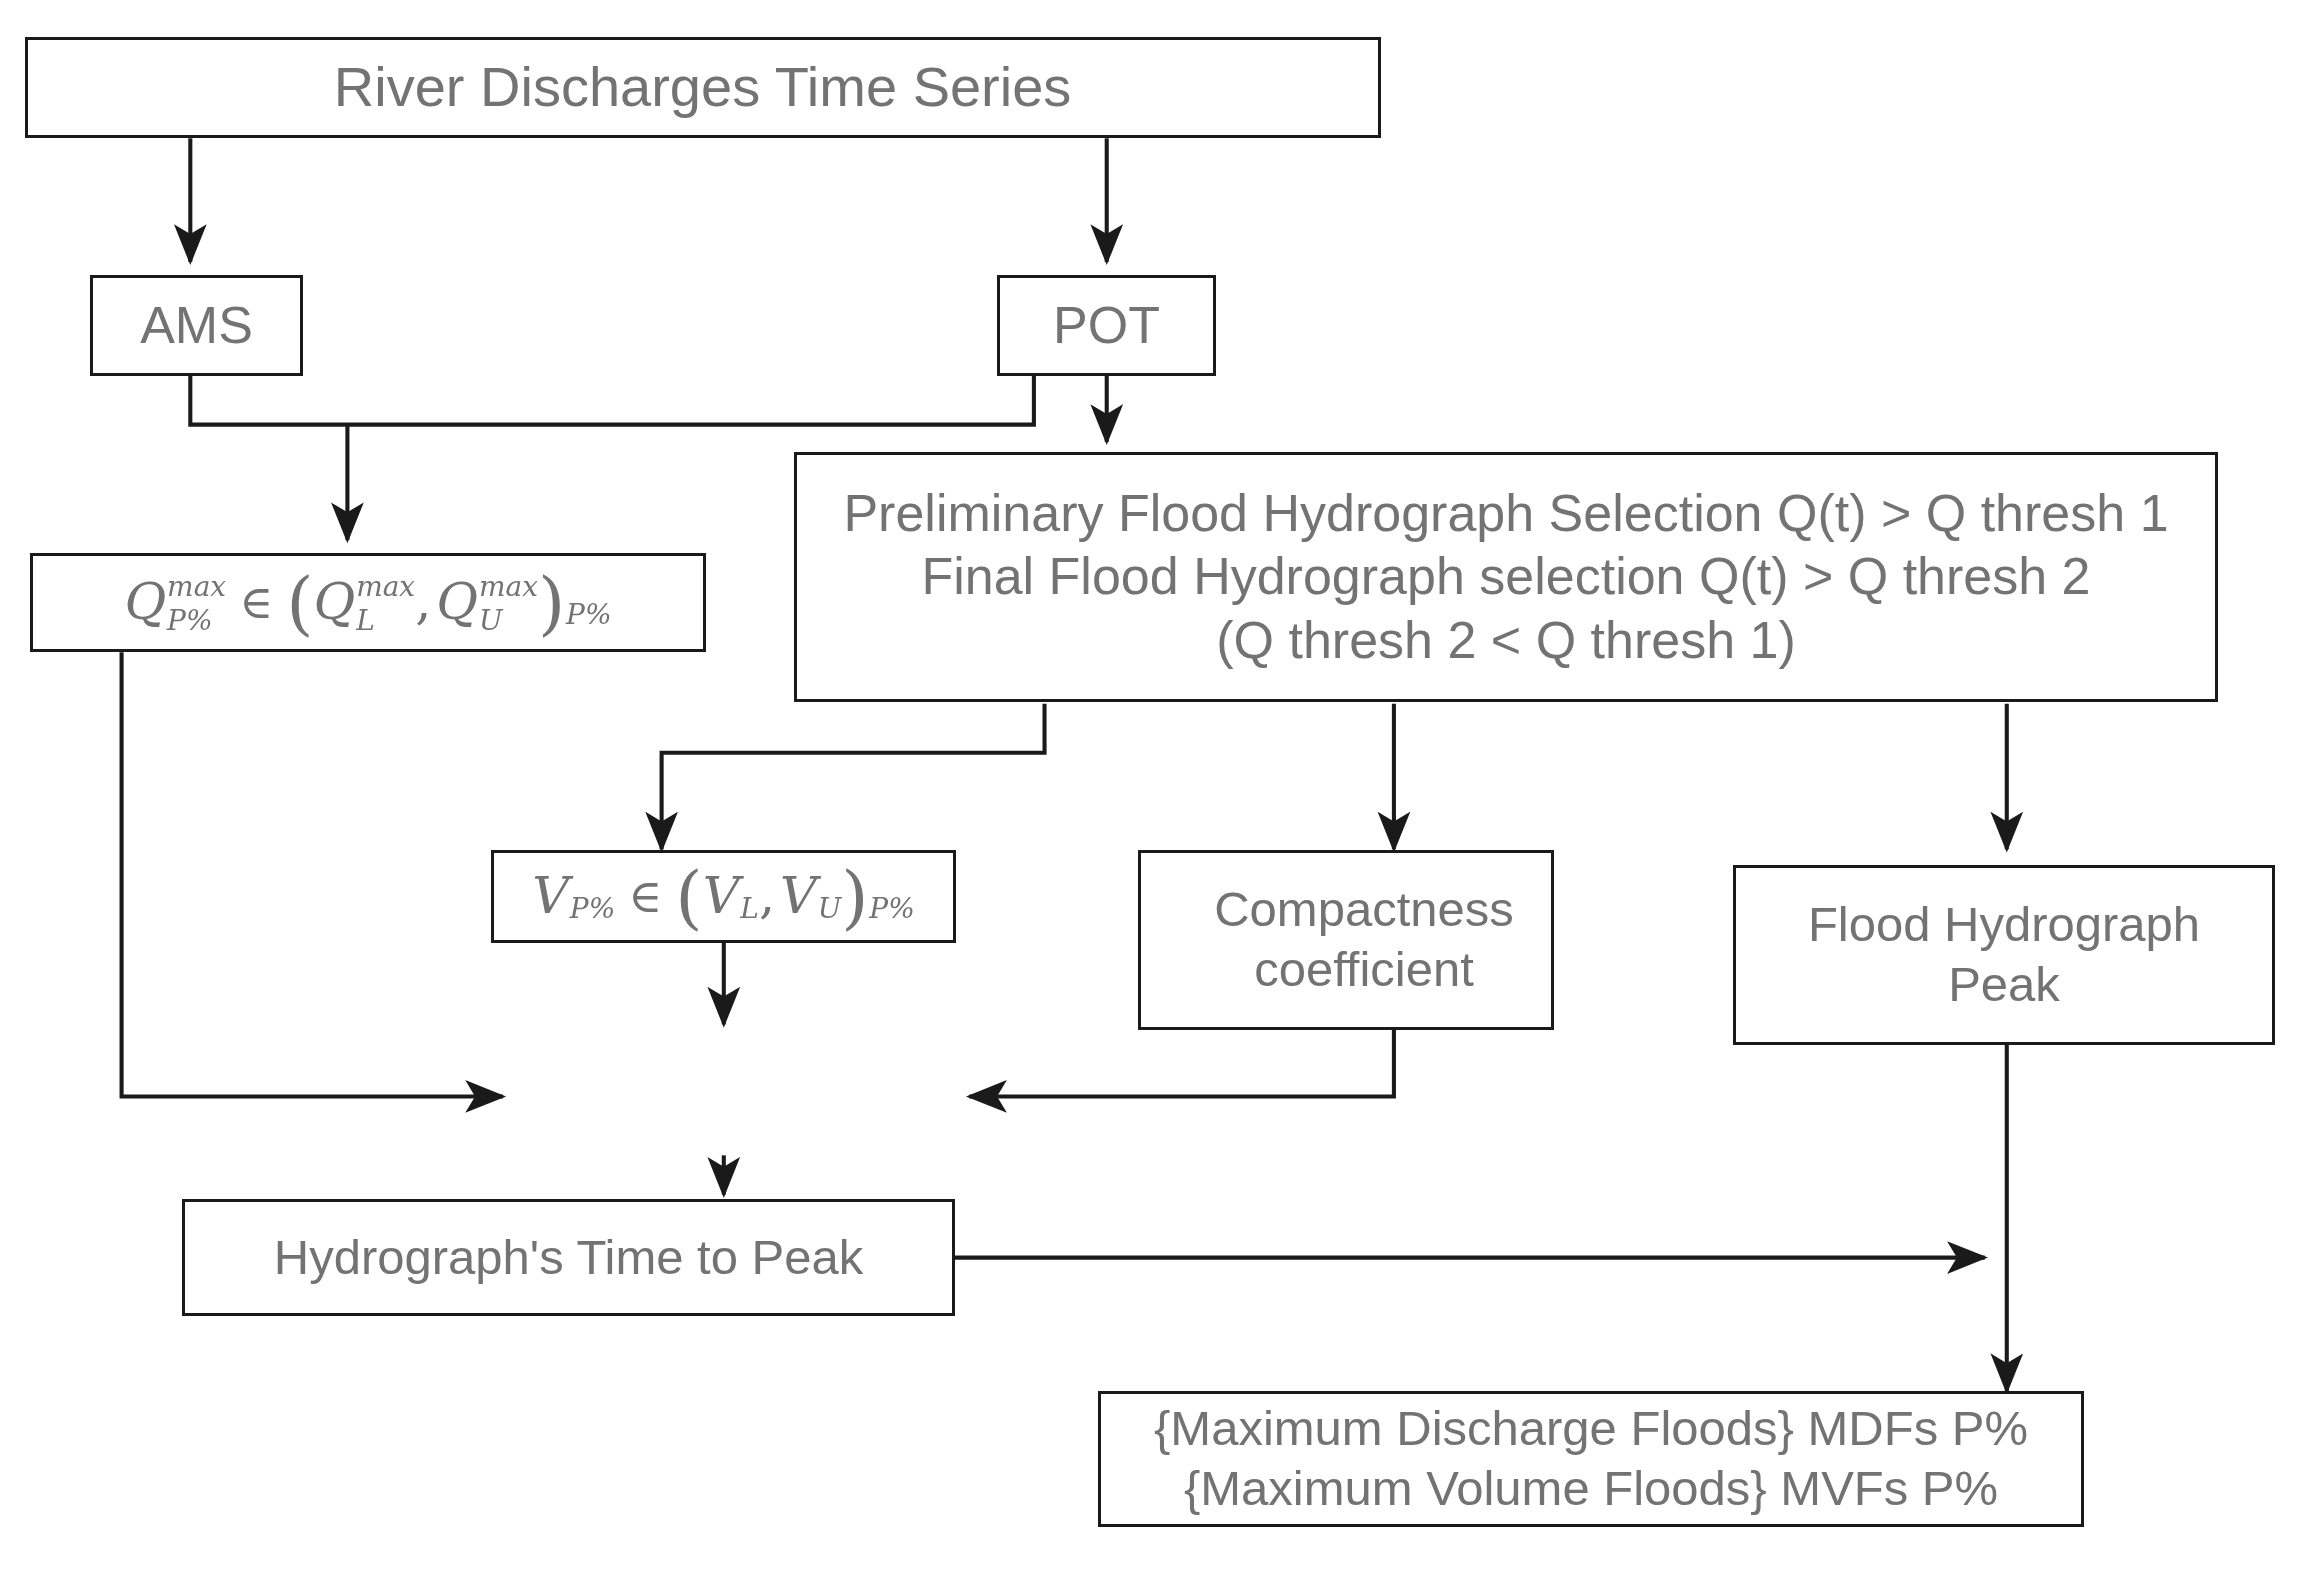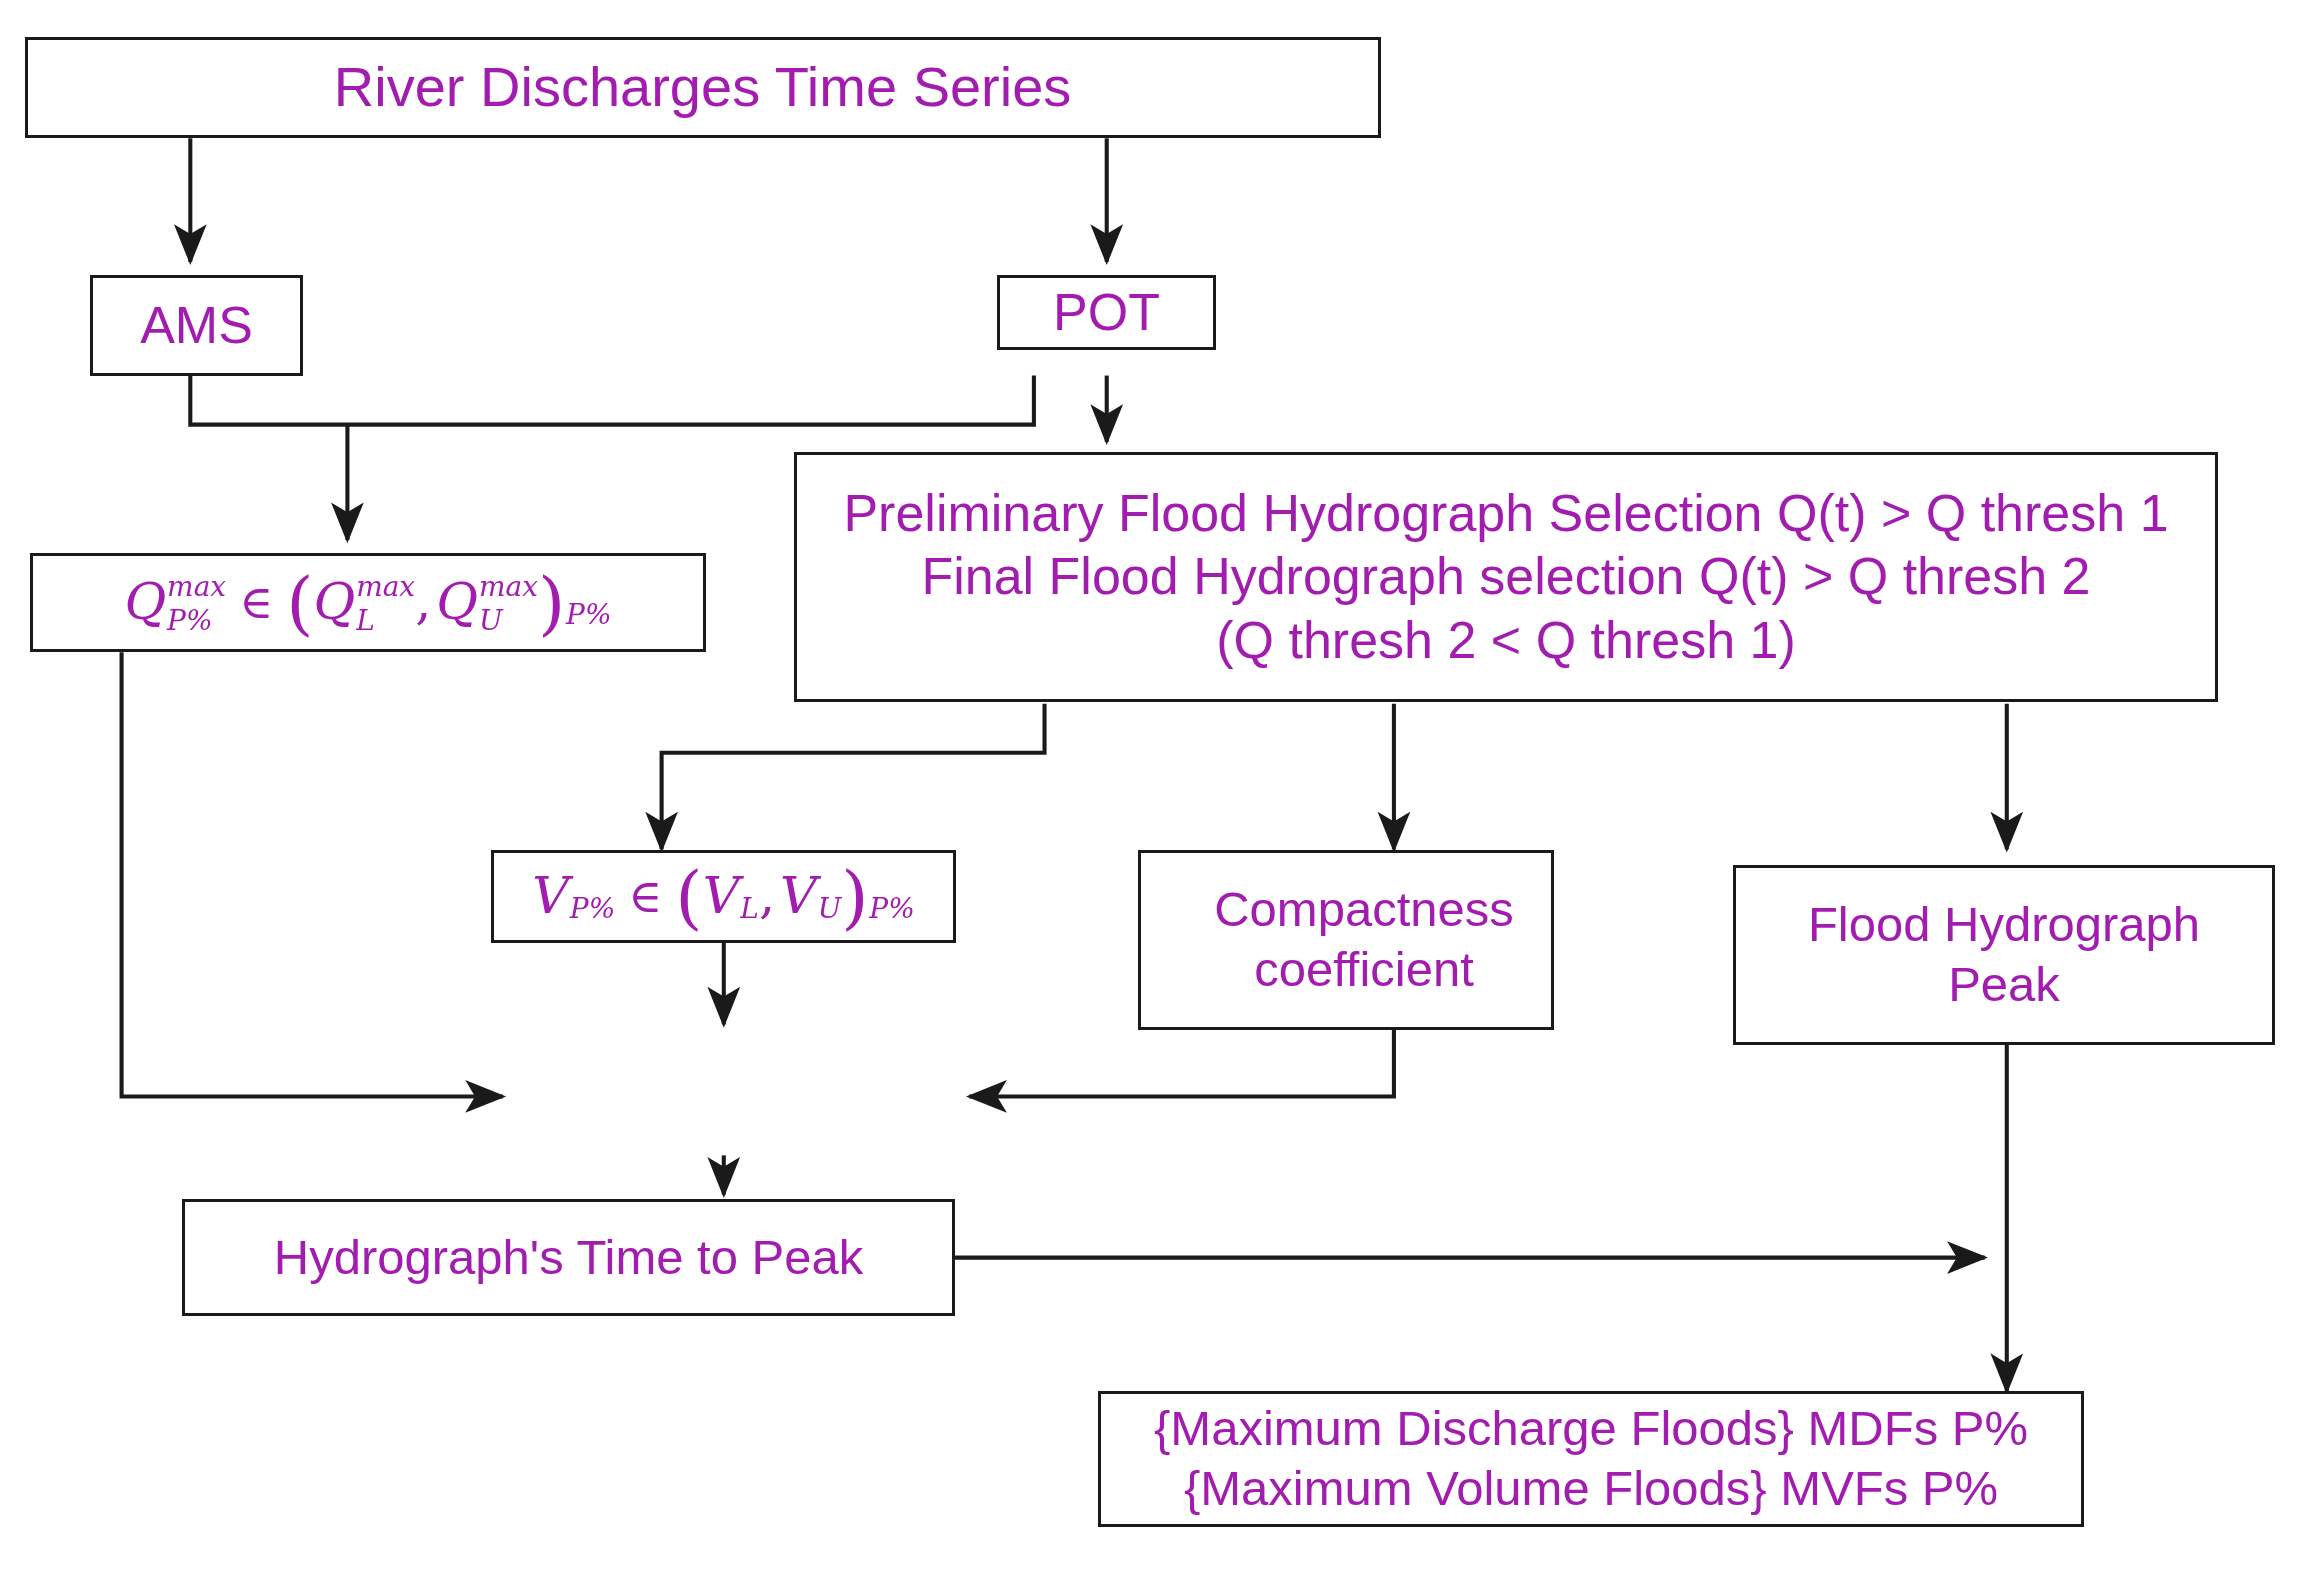--- a/index.html
+++ b/index.html
@@ -29,21 +29,21 @@
   }
   .node-box {
     position: absolute;
     box-sizing: border-box;
     border: 3.3px solid #1a1a1a;
     background: #ffffff;
     display: flex;
     flex-direction: column;
     align-items: center;
     justify-content: center;
-    color: #a21caf;
+    color: #737373;
     line-height: 1.22;
   }
   .node-line {
     display: block;
     white-space: nowrap;
   }
   .t60 { font-size: 49px; }
   .t64 { font-size: 52px; }
   .t68 { font-size: 56px; }
   
@@ -137,21 +137,21 @@
   </svg>
 
   <div class="node-box" style="left:24.6px; top:37px; width:1356px; height:101px;">
     <span class="node-line t68">River Discharges Time Series</span>
   </div>
 
   <div class="node-box" style="left:90px; top:275px; width:213px; height:101px;">
     <span class="node-line t64">AMS</span>
   </div>
 
-  <div class="node-box" style="left:997px; top:275px; width:219px; height:75px;">
+  <div class="node-box" style="left:997px; top:275px; width:219px; height:101px;">
     <span class="node-line t64">POT</span>
   </div>
 
   <div class="node-box" style="left:30px; top:553px; width:676px; height:99px;">
     <span class="math">
       <span class="var">Q</span>
         <span class="up-dn">
           <span class="sup">max</span>
           <span class="sub">P%</span>
         </span>

